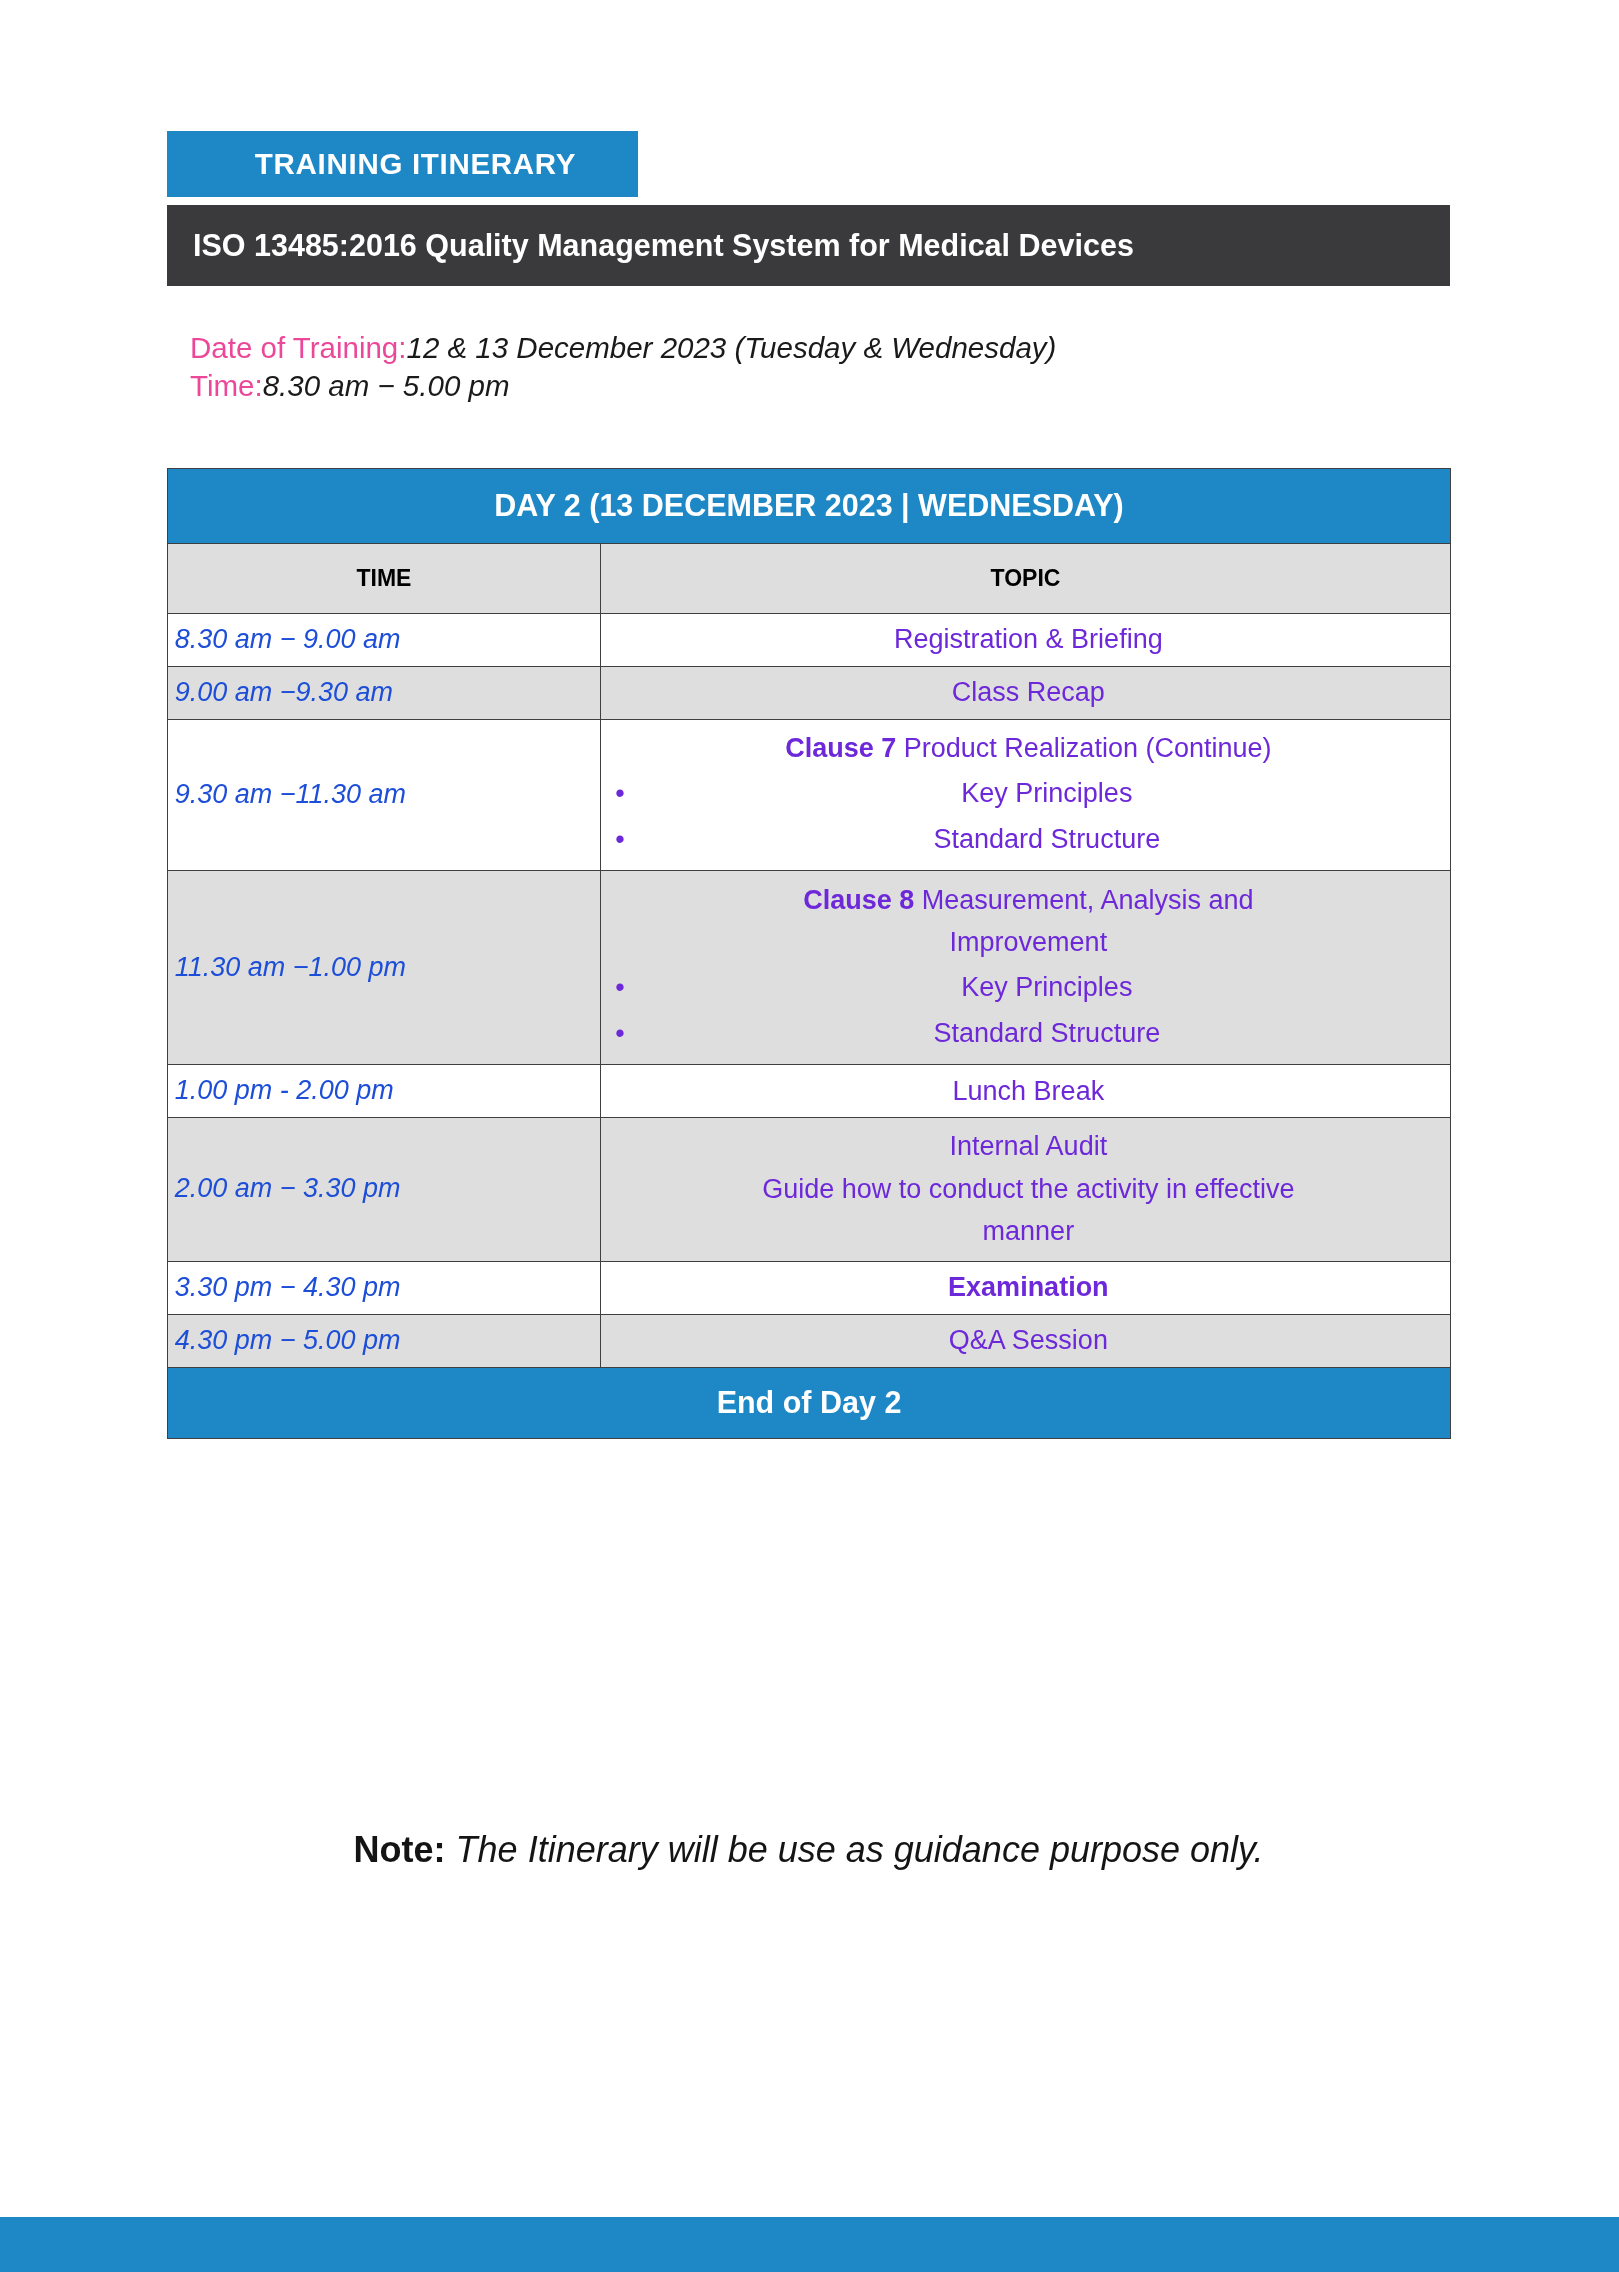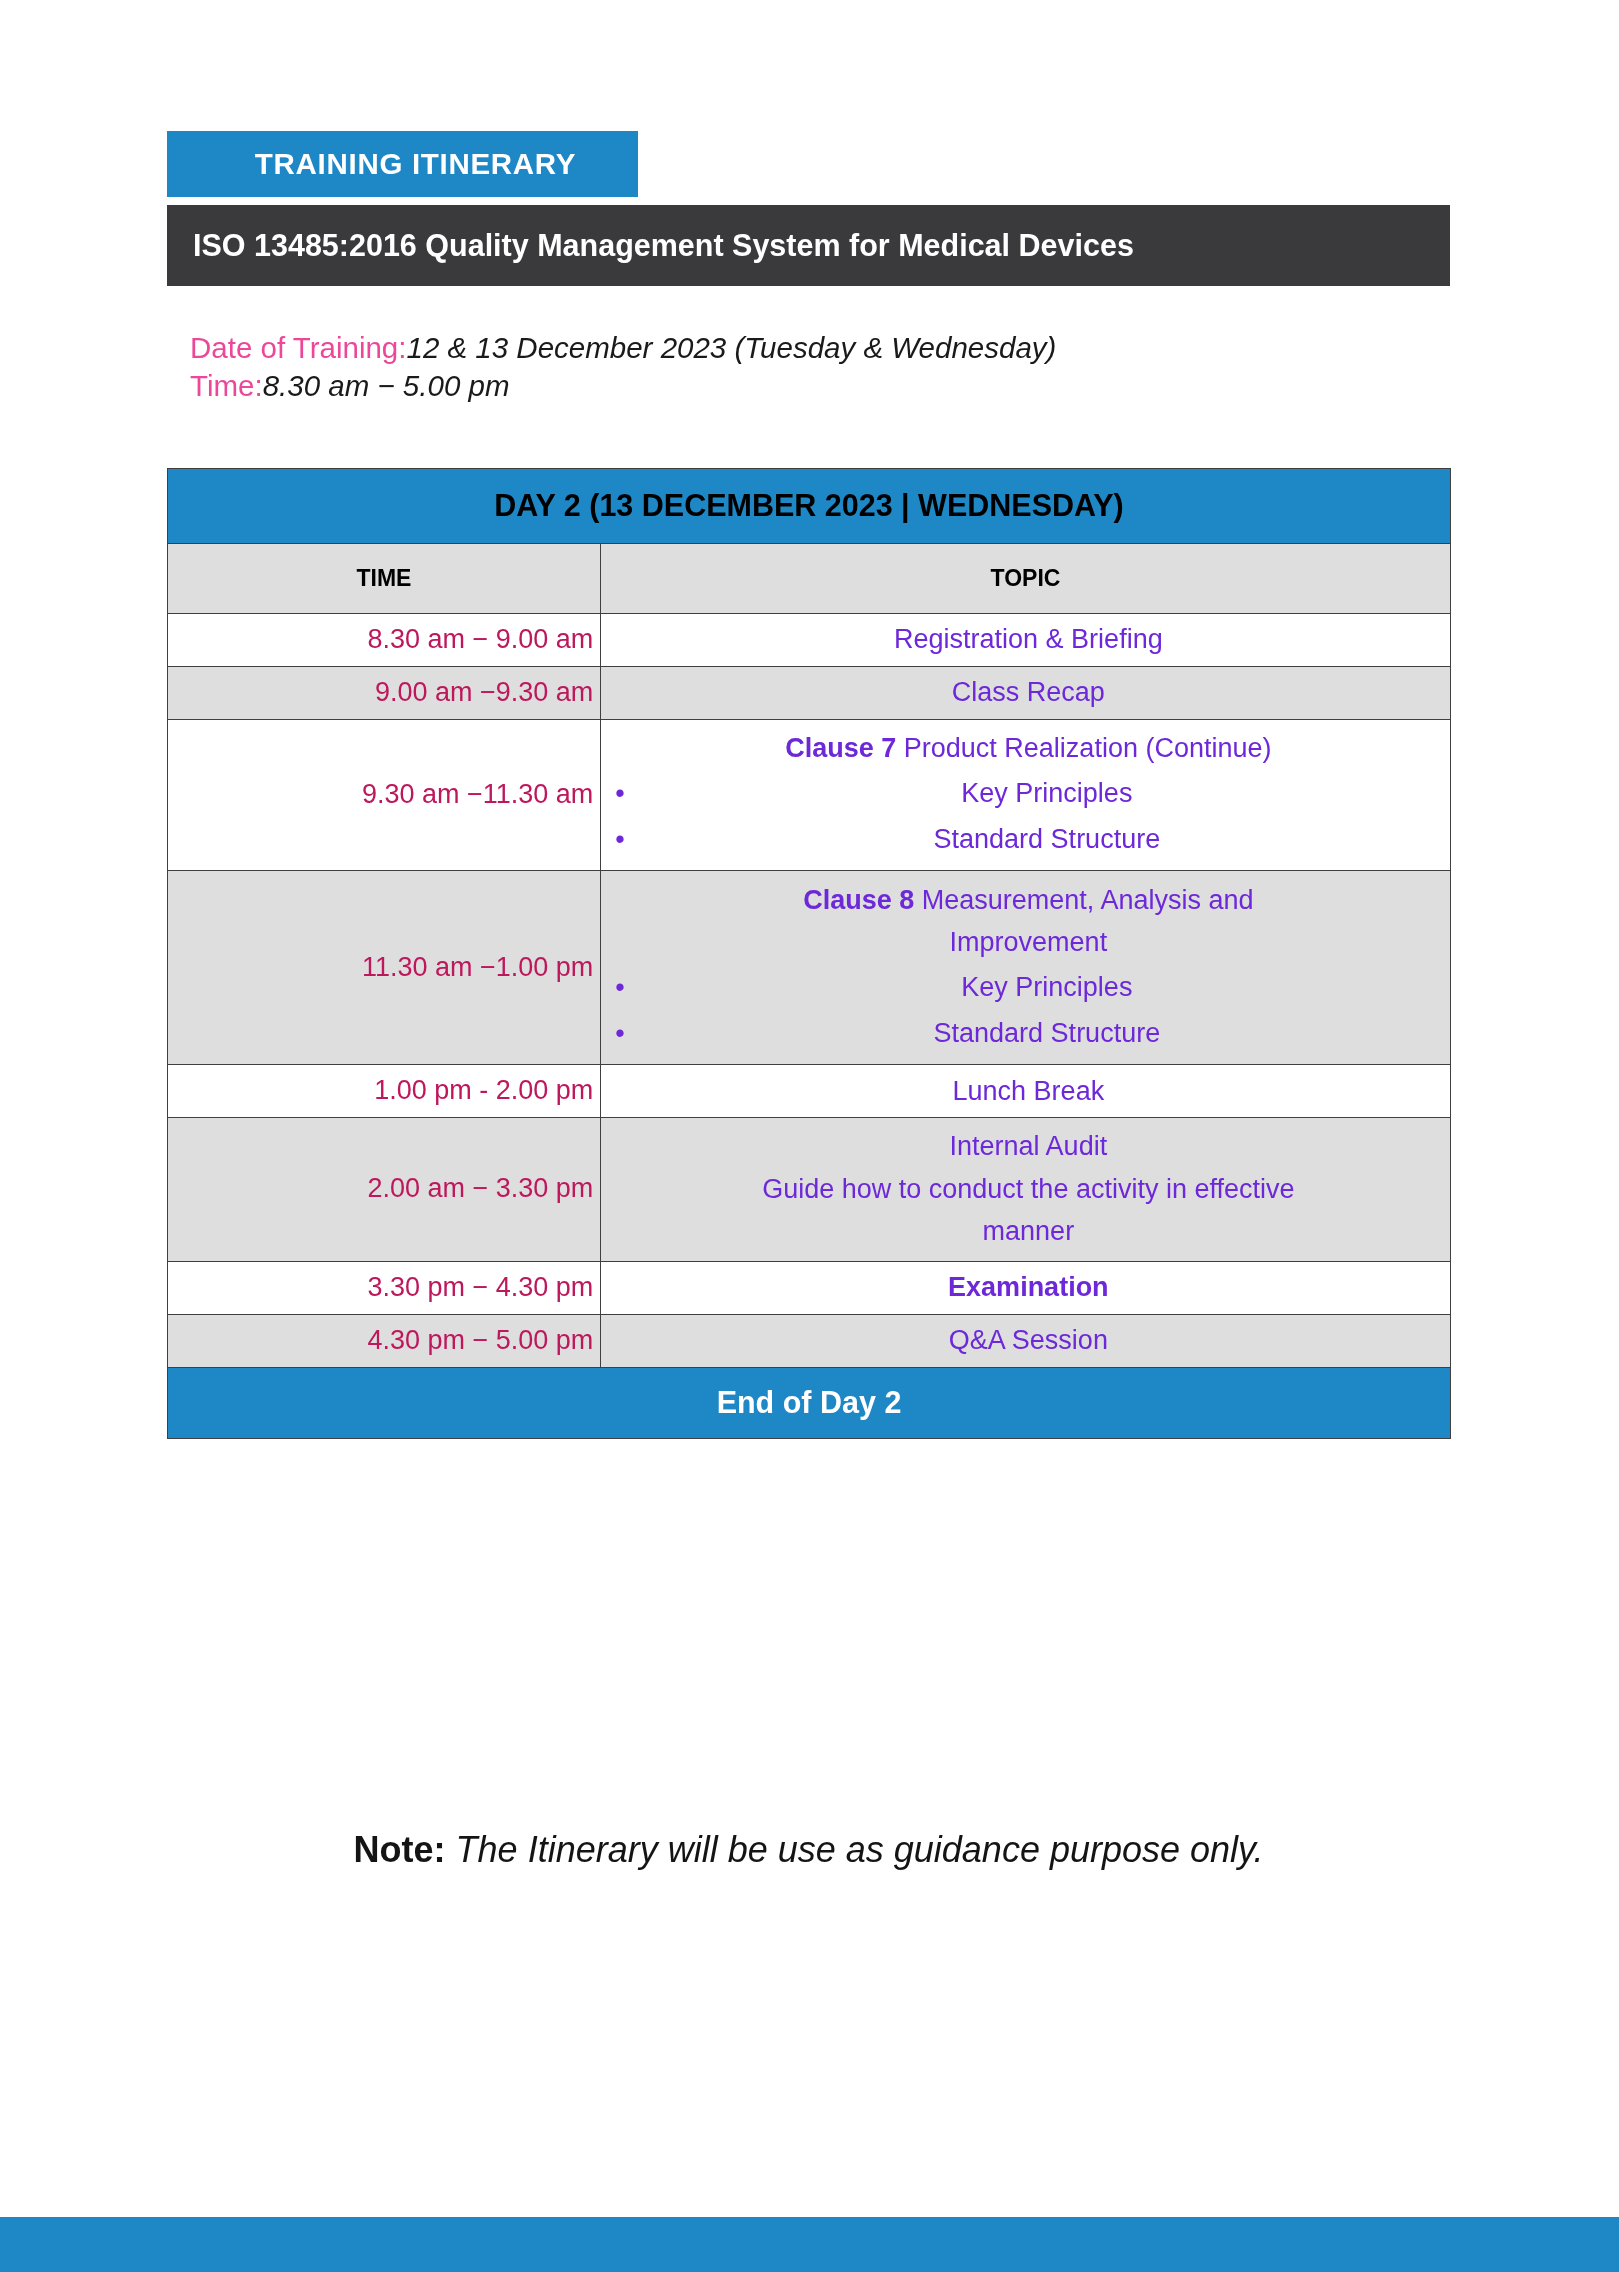--- a/index.html
+++ b/index.html
@@ -101,21 +101,21 @@
   .itinerary-table th {
     border: 1.4px solid #3f3f41;
     vertical-align: middle;
     box-sizing: border-box;
   }
   col.col-time { width: 433px; }
   col.col-topic { width: 850px; }
 
   .day-banner td {
     background: #1e88c7;
-    color: #000000;
+    color: #ffffff;
     font-size: 30.5px;
     font-weight: bold;
     text-align: center;
     height: 75px;
     padding: 0 9.5px;
     line-height: 1.1;
     margin-top: 14px;
   }
 
   .col-head th {
@@ -126,25 +126,26 @@
     text-align: center;
     height: 70px;
     padding: 0 9.5px;
     line-height: 1.1;
   }
 
   tr.row-white td { background: #ffffff; }
   tr.row-gray  td { background: #dedede; }
 
   td.cell-time {
-    text-align: right;
+    text-align: left;
     font-size: 27px;
-    color: #be185d;
+    color: #1d4ed8;
     padding: 8.6px 6.7px;
     line-height: 1.25;
+    font-style: italic;
   }
   td.cell-topic {
     text-align: center;
     font-size: 27px;
     color: #6d28d9;
     padding: 7.6px 4.8px 7.6px 10.5px;
     line-height: 1.25;
   }
 
   .topic-line {

